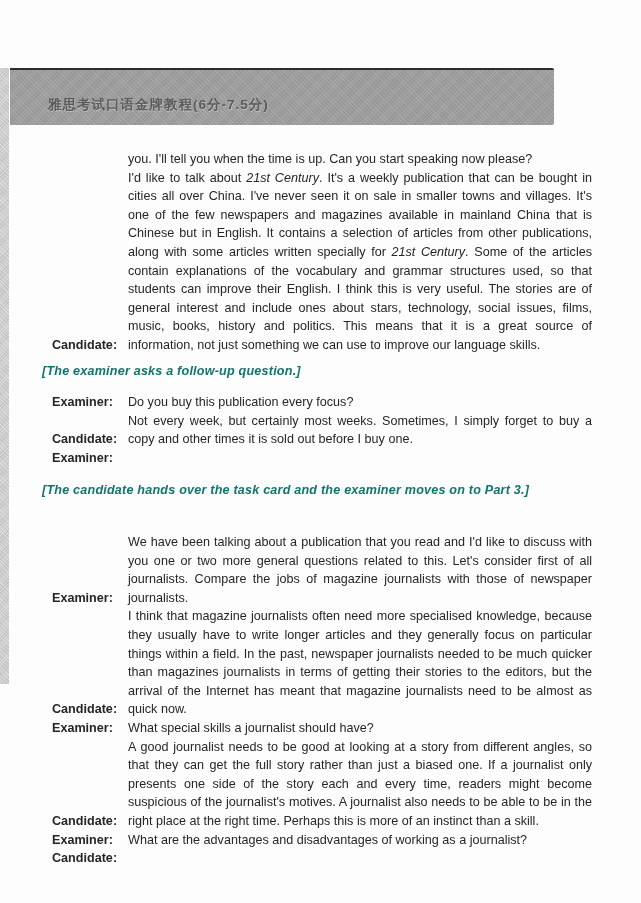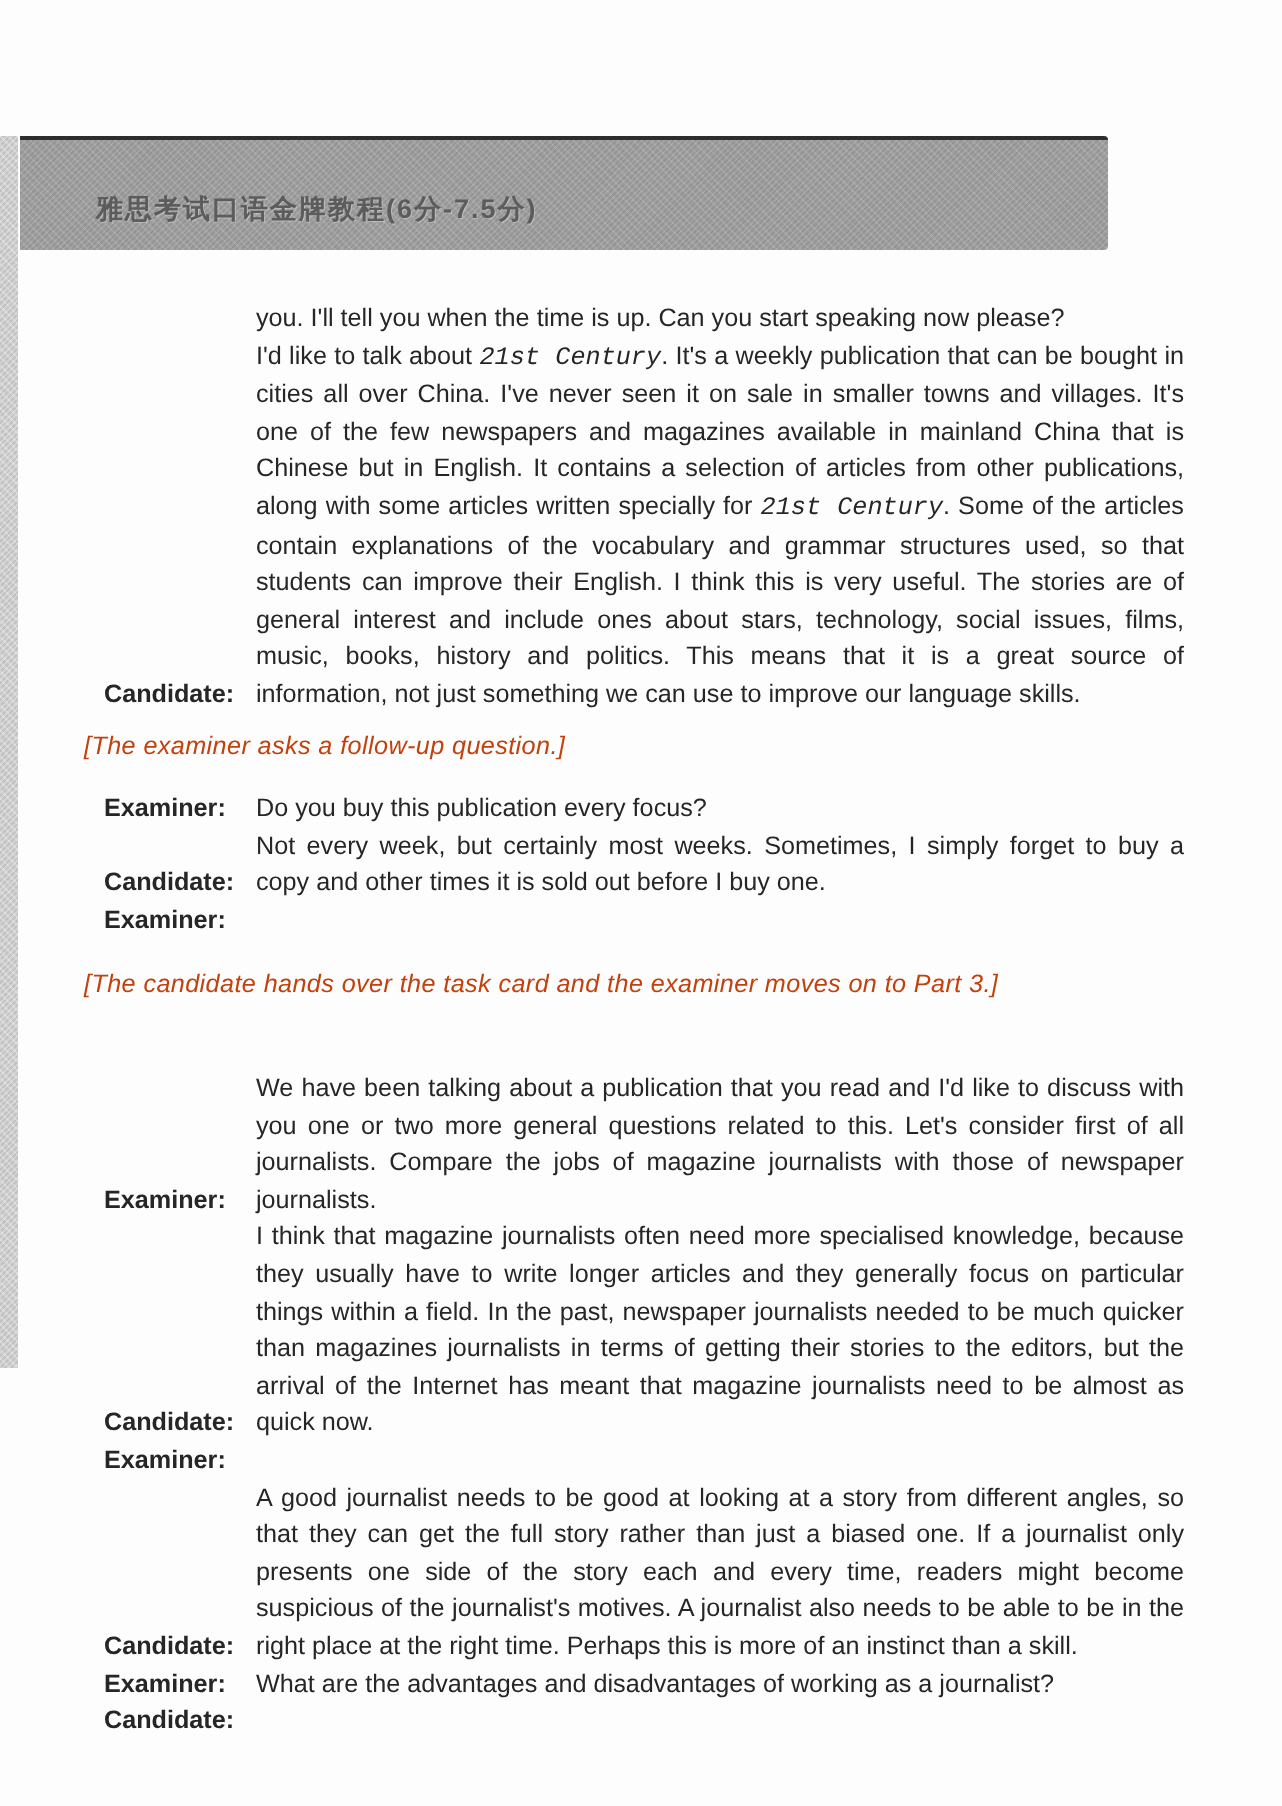--- a/index.html
+++ b/index.html
@@ -44,24 +44,24 @@
   }
   .turn{display:flex;align-items:flex-end;}
   .speaker{
     width:76px;flex-shrink:0;
     font-weight:bold;
   }
   .speech{
     width:464px;margin:0;
     text-align:justify;
   }
-  .it{font-style:italic;font-family:Liberation Mono, monospace;}
+  .it{font-style:italic;}
   .stage{
-    font-weight:normal;font-style:italic;
-    color:#c2410c;
+    font-weight:bold;font-style:italic;
+    color:#0f766e;
     margin:7px 0 13px -10px;
     letter-spacing:.2px;
   }
   .stage.second{margin:13px 0 34px -10px;}
   
   .page-badge{
     position:absolute;left:16px;top:910px;
     width:31px;height:29px;
     border:1.5px solid #2f2f2f;
     border-radius:50%;
@@ -117,20 +117,21 @@
     <p class="speech"><span>We have been talking about a publication that you read and I'd like to discuss with you one or two more general questions related to this. Let's consider first of all journalists. Compare the jobs of magazine journalists with those of newspaper journalists.</span></p>
   </div>
 
   <div class="turn">
     <span class="speaker">Candidate:</span>
     <p class="speech"><span>I think that magazine journalists often need more specialised knowledge, because they usually have to write longer articles and they generally focus on particular things within a field. In the past, newspaper journalists needed to be much quicker than magazines journalists in terms of getting their stories to the editors, but the arrival of the Internet has meant that magazine journalists need to be almost as quick now.</span></p>
   </div>
 
   <div class="turn">
     <span class="speaker">Examiner:</span>
+    <p class="speech"><span>What special skills a journalist should have?</span></p>
   </div>
 
   <div class="turn">
     <span class="speaker">Candidate:</span>
     <p class="speech"><span>A good journalist needs to be good at looking at a story from different angles, so that they can get the full story rather than just a biased one. If a journalist only presents one side of the story each and every time, readers might become suspicious of the journalist's motives. A journalist also needs to be able to be in the right place at the right time. Perhaps this is more of an instinct than a skill.</span></p>
   </div>
 
   <div class="turn">
     <span class="speaker">Examiner:</span>
     <p class="speech"><span>What are the advantages and disadvantages of working as a journalist?</span></p>

